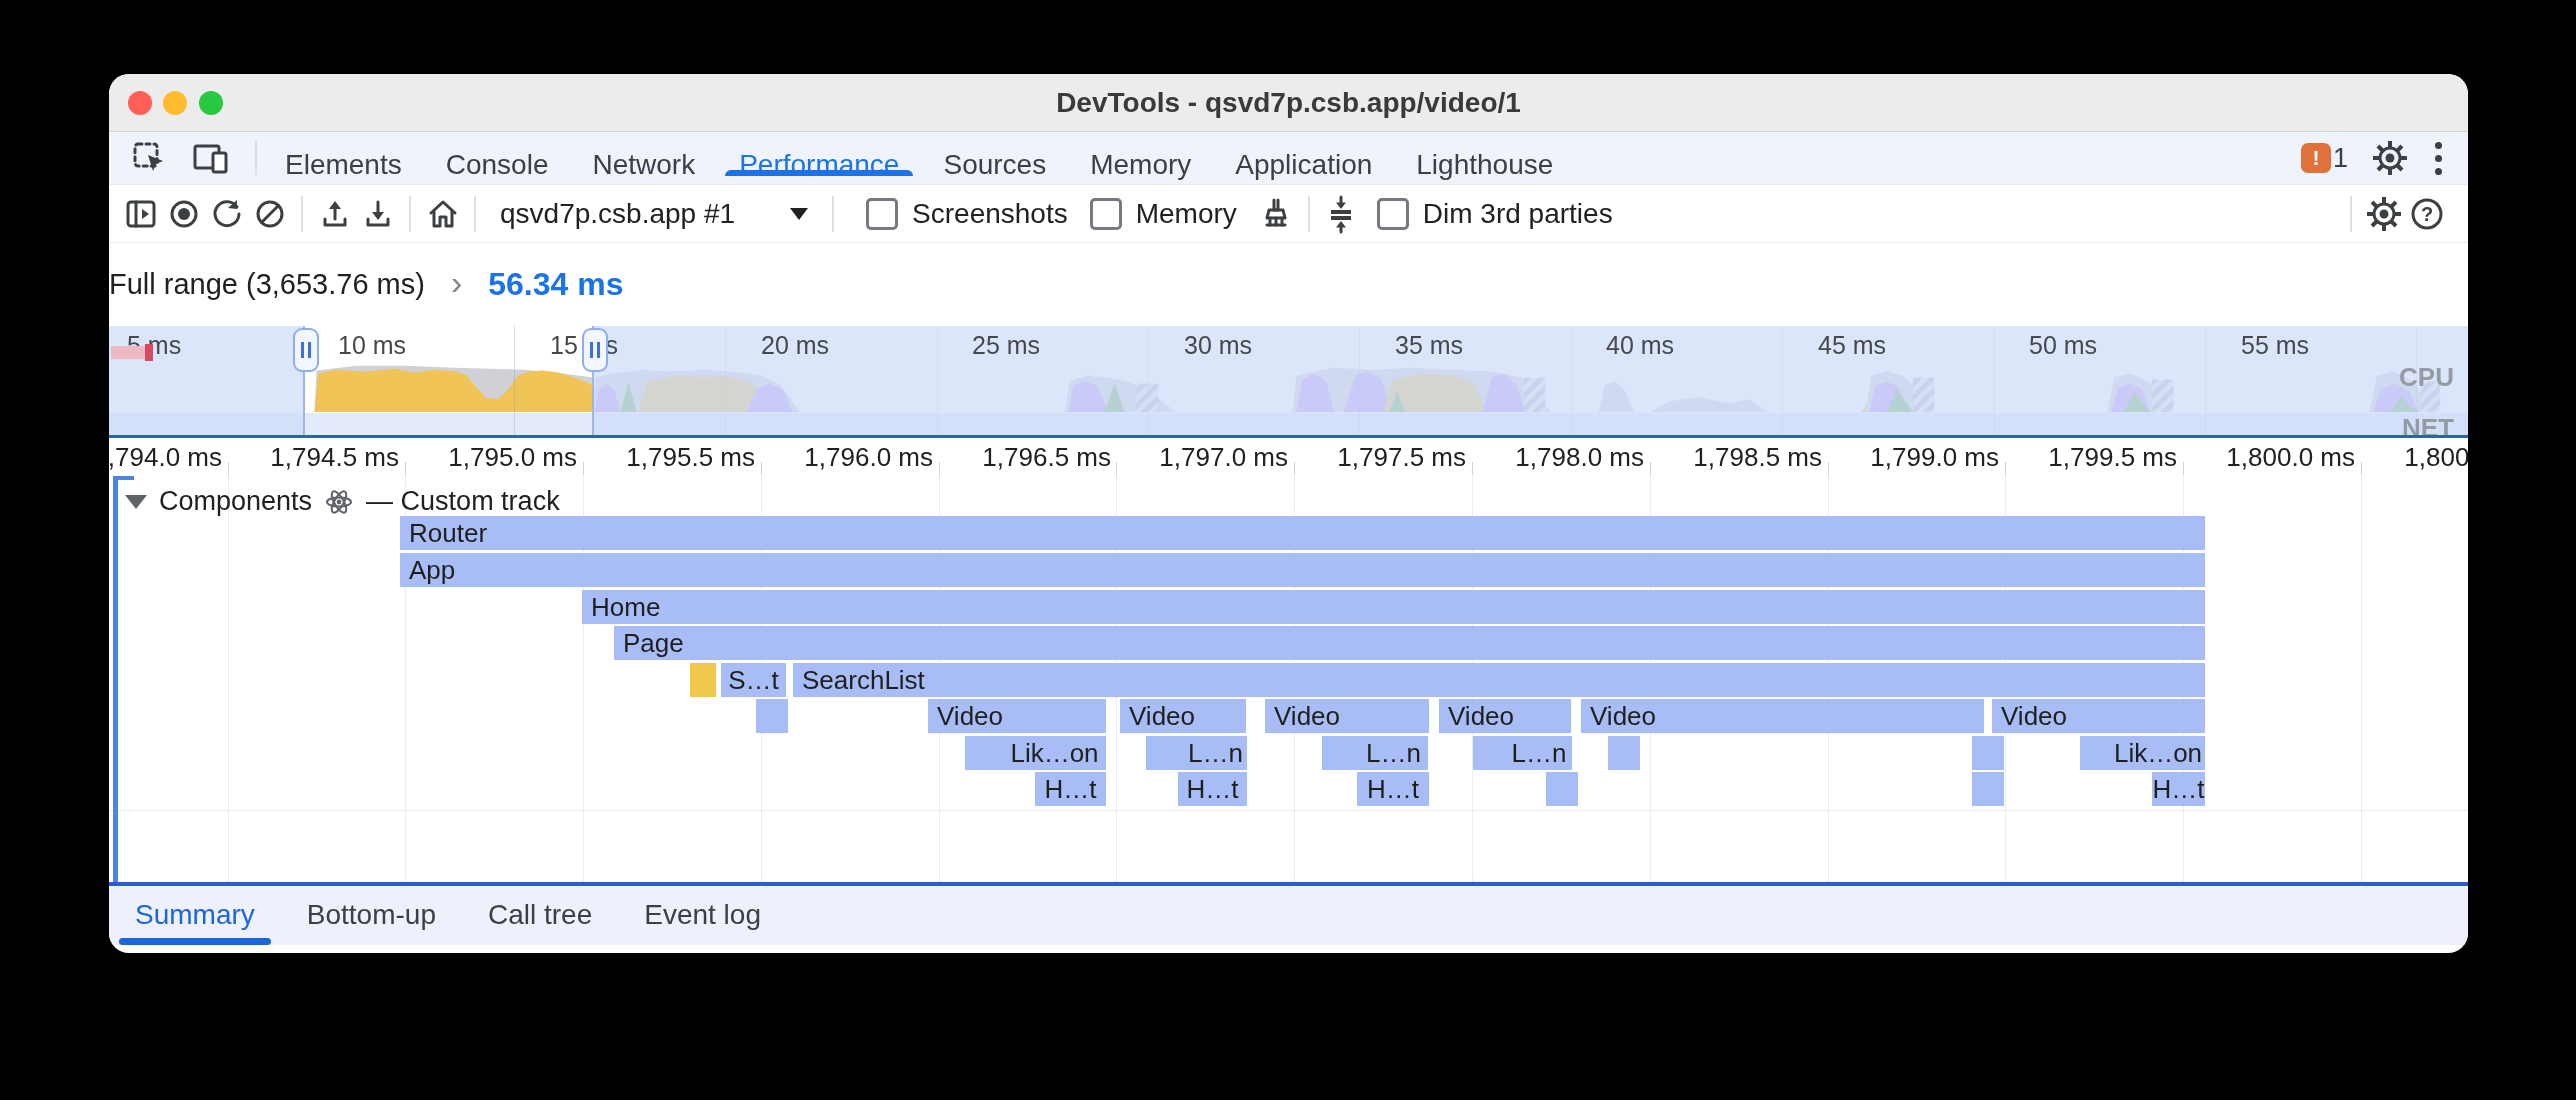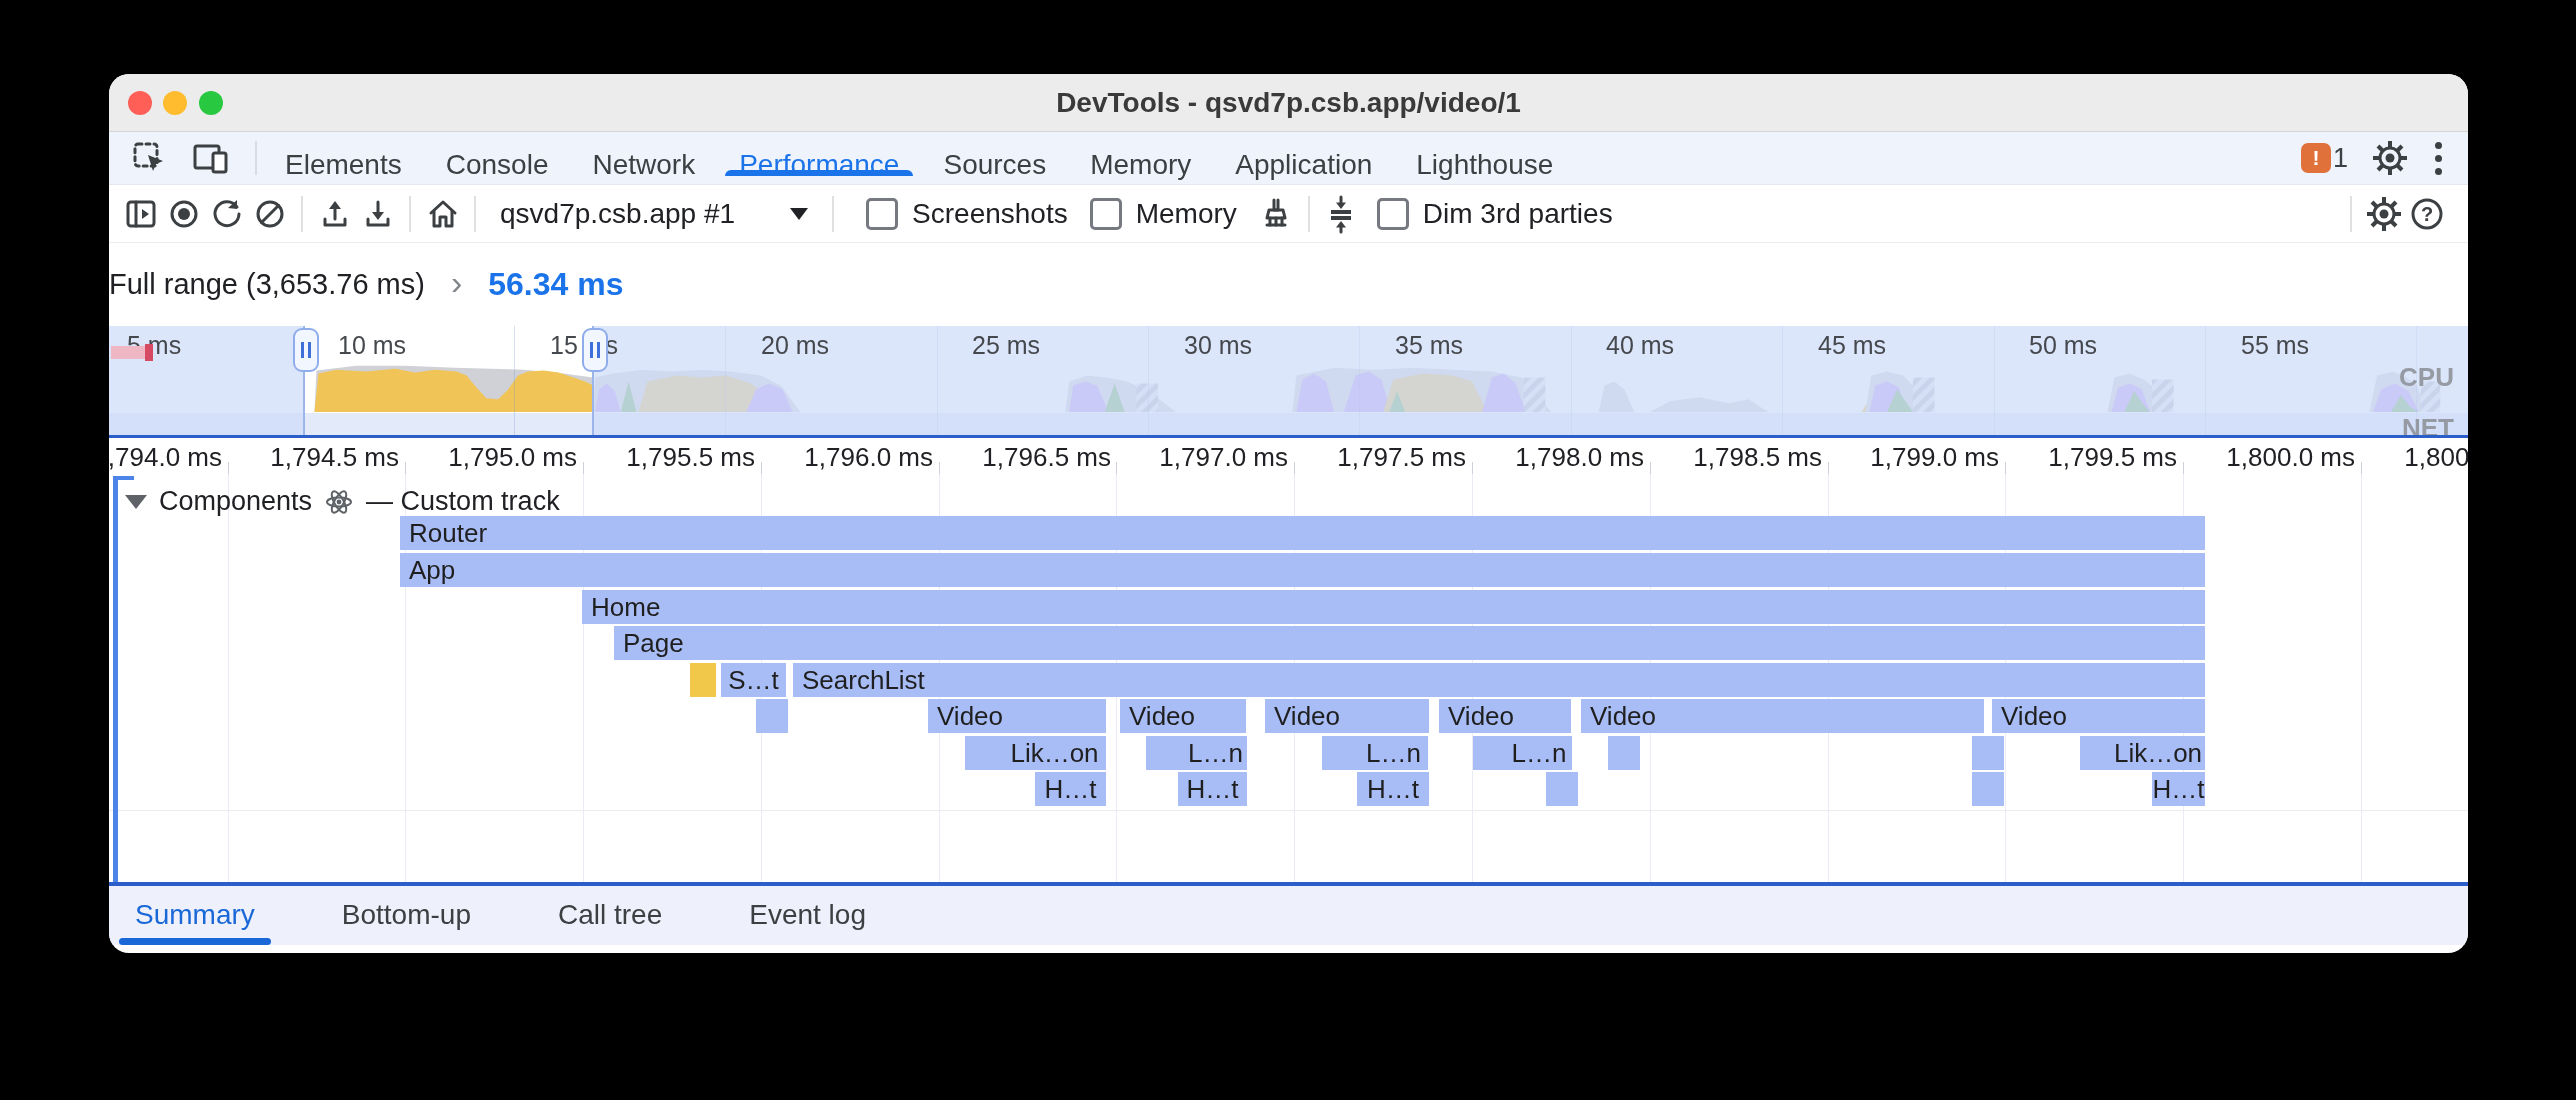--- a/index.html
+++ b/index.html
@@ -72,21 +72,21 @@
            border-left:5px solid #4c84e8;border-top:4px solid #4c84e8;border-bottom:4px solid #4c84e8;}
   .track-head{position:absolute;left:16px;top:12px;display:flex;align-items:center;gap:12px;}
   .tri-down{width:0;height:0;border-left:11px solid transparent;border-right:11px solid transparent;border-top:14px solid #5f6368;}
   .track-name,.track-suffix{font-size:27px;color:#202124;}
   .bar{position:absolute;height:34px;background:var(--bar);overflow:hidden;white-space:nowrap;
        font-size:26px;color:#1f1f1f;line-height:34px;padding-left:9px;box-sizing:border-box;}
   .bar.center{padding:0;text-align:center;}
   .bar.yellow{background:var(--bar-yellow);}
   
   .bottombar{position:absolute;left:0;top:808px;width:100%;height:63px;background:#eef1fb;border-top:4px solid #2b5ec9;
-             display:flex;align-items:center;box-sizing:border-box;gap:35px;}
+             display:flex;align-items:center;box-sizing:border-box;}
   .btab{position:relative;font-size:28px;color:#3c4043;padding:0 26px;height:59px;line-height:57px;white-space:nowrap;}
   .btab.active{color:#1a67d8;}
   .btab.active::after{content:"";position:absolute;left:10px;right:10px;bottom:0;height:7px;border-radius:7px;background:#1a67d8;}
   svg .st{stroke:#3c4043;stroke-width:3;fill:none;stroke-linecap:round;stroke-linejoin:round;}
   svg .fl{fill:#3c4043;}
 </style>
 </head>
 <body>
 
 <div id="stage">

